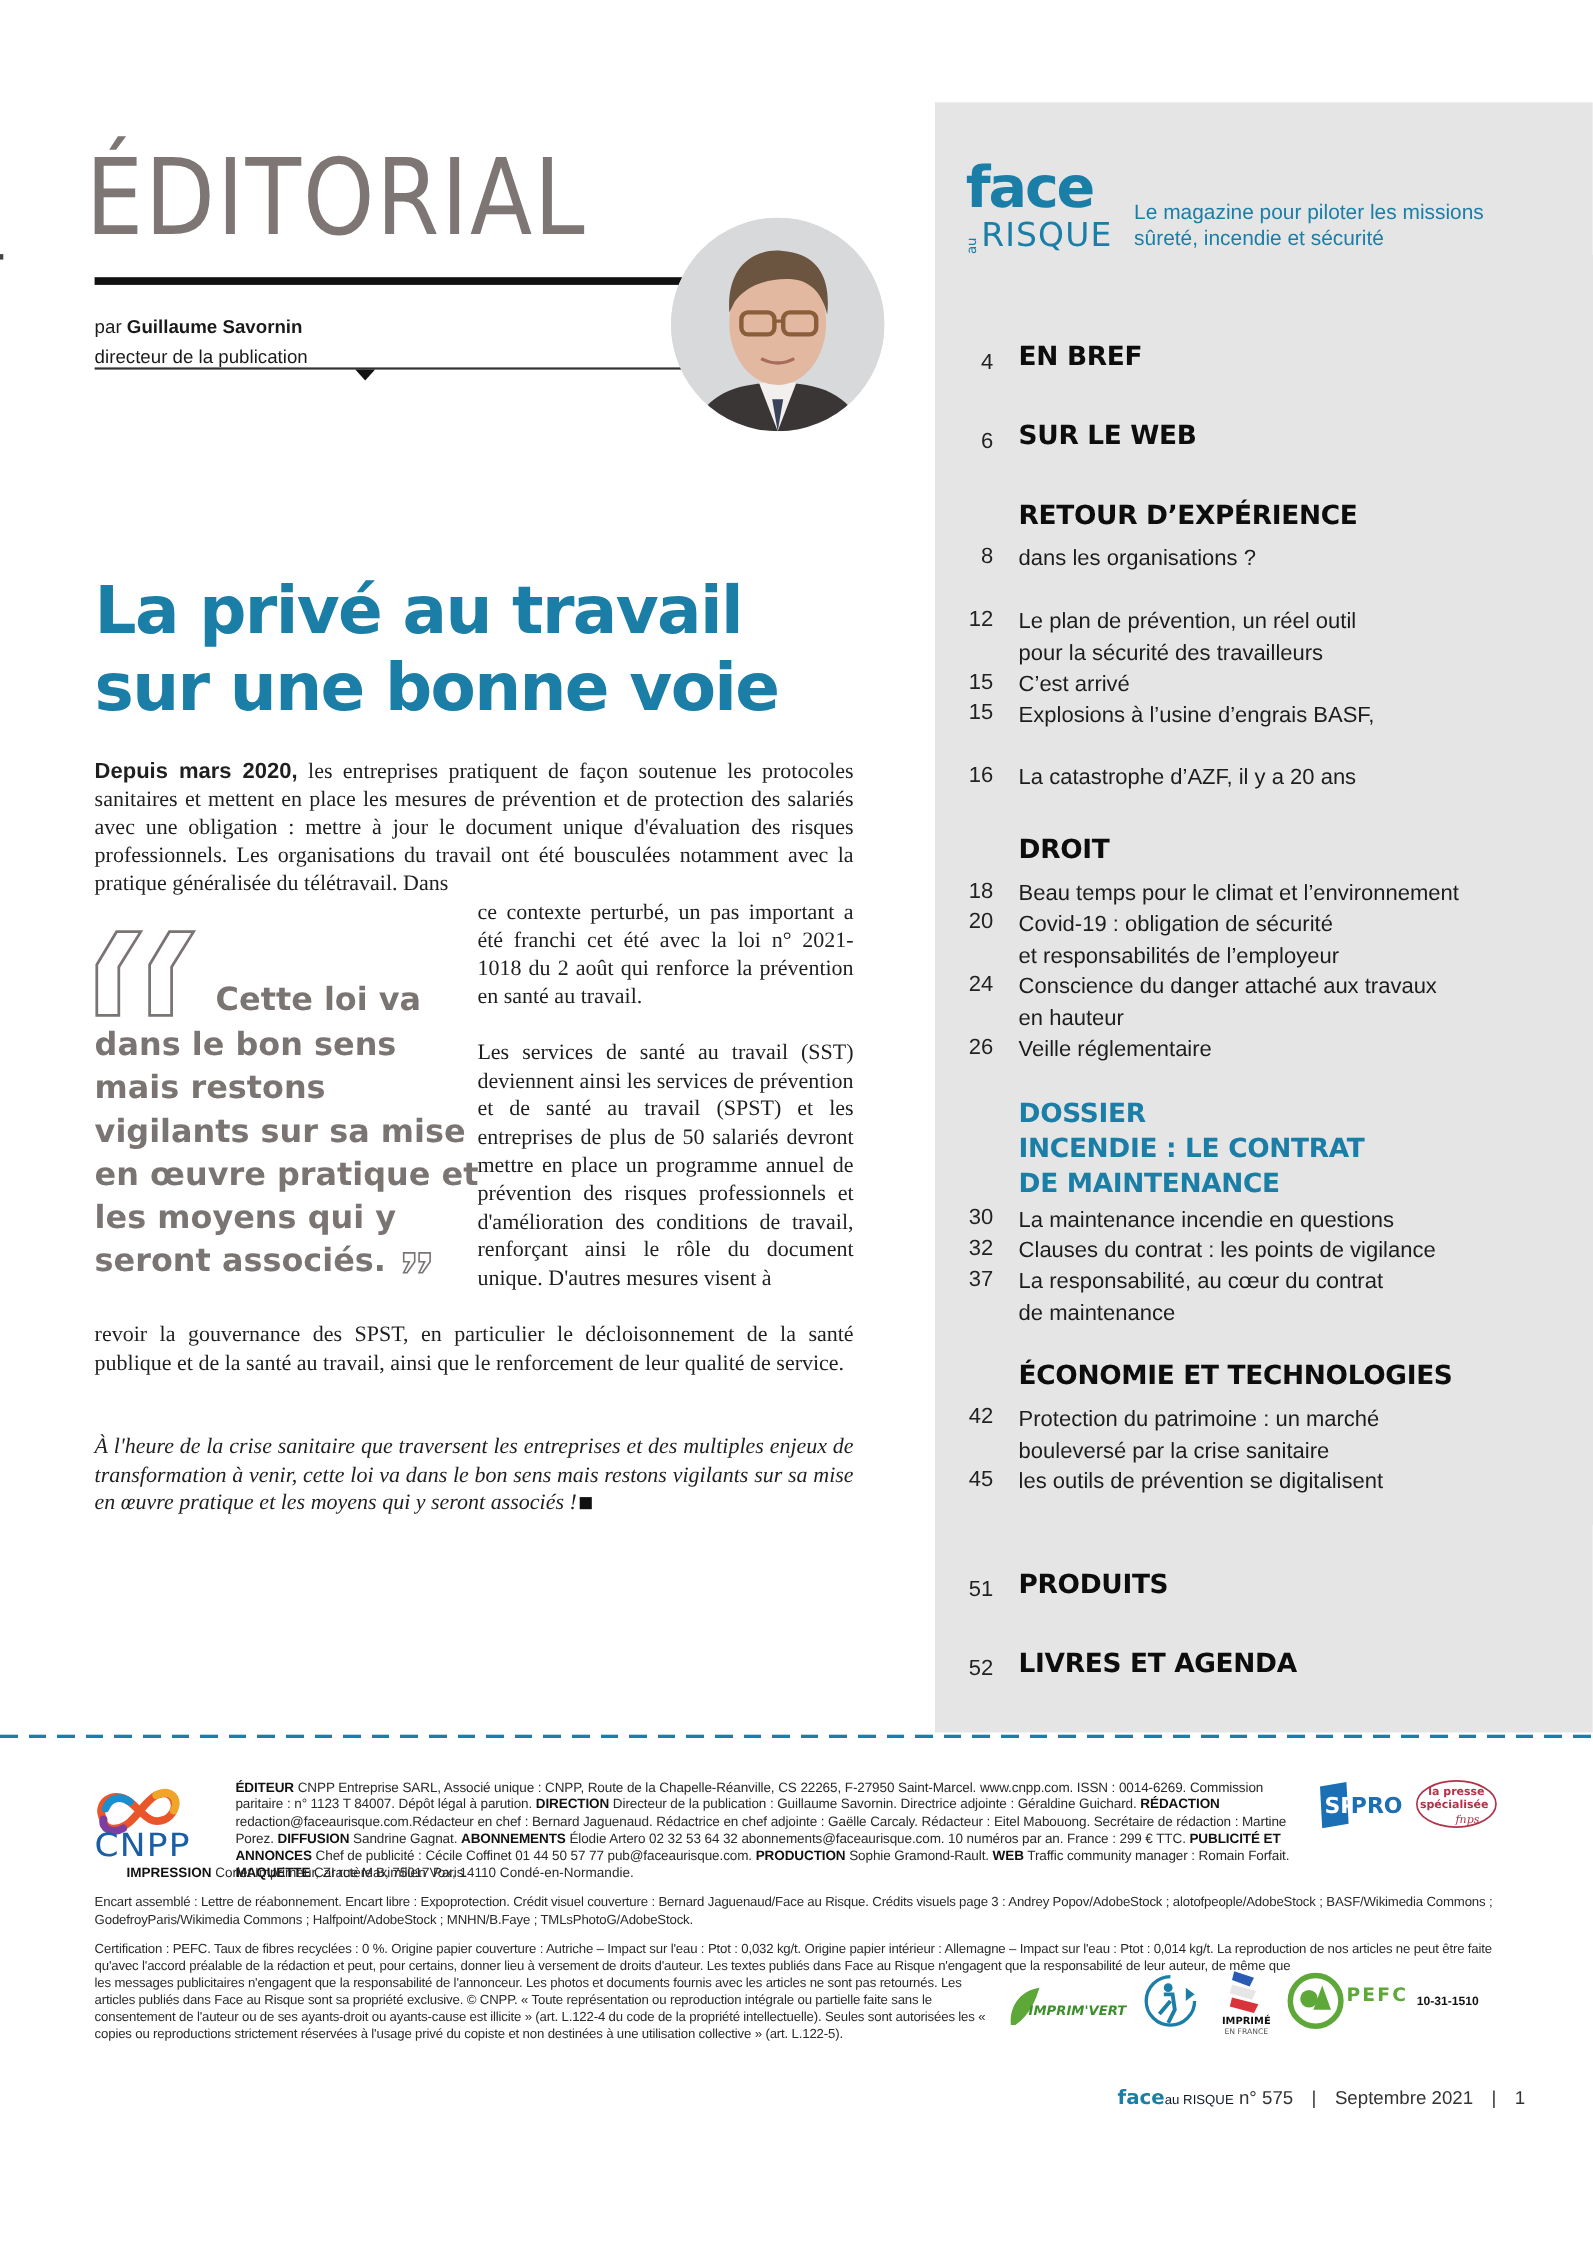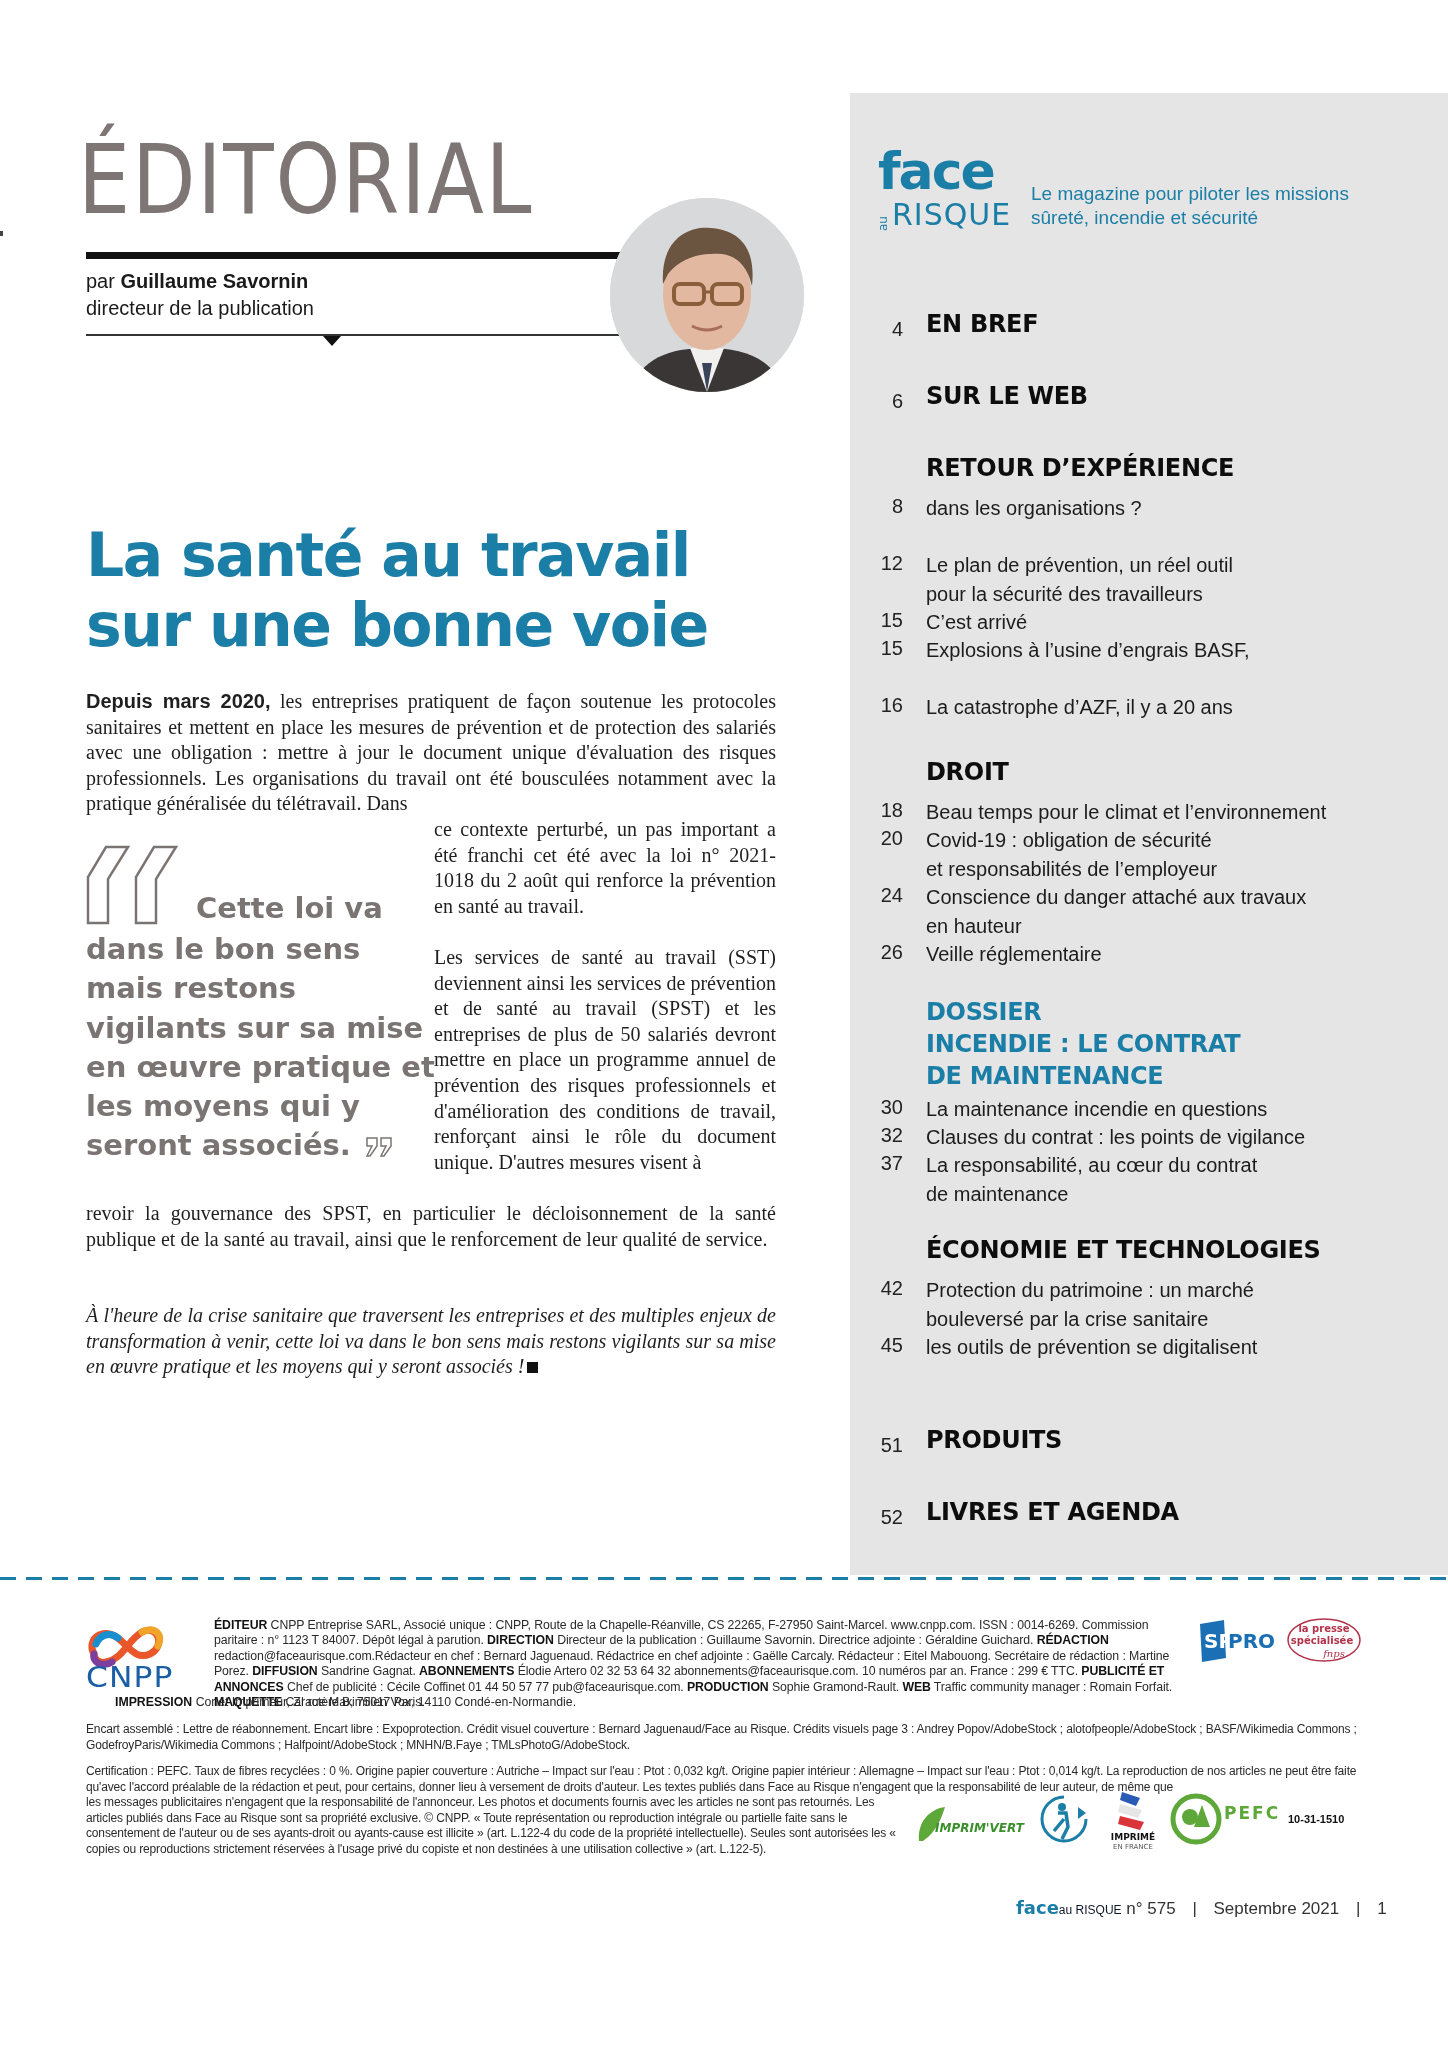--- a/index.html
+++ b/index.html
@@ -45,21 +45,21 @@
     font-family: "Liberation Sans", sans-serif; font-size: 20px; line-height: 28.5px; color: #1c1c1c;
   }
 
   
   .edito-title {
     position: absolute; left: 78px; top: 125px; font-family: "DejaVu Sans", sans-serif;
     font-weight: normal; font-size: 96px; line-height: 110px; color: #7d7675; letter-spacing: 2px;
     transform: scaleX(0.86); transform-origin: left top;
   }
   .rule-thick { position: absolute; left: 86px; top: 252px; width: 540px; height: 7px; background: #111; }
-  .byline { position: absolute; left: 86px; top: 268px; font-family: "Liberation Sans", sans-serif; font-size: 20px; line-height: 27px; color: #1a1a1a; }
+  .byline { position: absolute; left: 86px; top: 284px; font-family: "Liberation Sans", sans-serif; font-size: 17px; line-height: 27px; color: #1a1a1a; }
   .byline b { font-weight: bold; }
   .rule-thin { position: absolute; left: 86px; top: 334px; width: 540px; height: 2px; background: #333; }
   .rule-pointer {
     position: absolute; left: 323px; top: 336px; width: 0; height: 0;
     border-left: 9px solid transparent; border-right: 9px solid transparent; border-top: 10px solid #111;
   }
   .portrait {
     position: absolute; left: 610px; top: 198px; width: 194px; height: 194px; border-radius: 50%;
     background: #d9dadc; overflow: hidden;
   }
@@ -142,21 +142,21 @@
     <ellipse cx="97" cy="96" rx="44" ry="56" fill="#e2b9a0"></ellipse>
     <path d="M53 86 C50 40 80 28 100 30 C130 32 146 50 142 88 C138 70 128 58 112 56 C92 54 70 60 58 76 Z" fill="#6b5541"></path>
     <rect x="64" y="86" width="30" height="20" rx="6" fill="none" stroke="#8a5d3b" stroke-width="4"></rect>
     <rect x="102" y="86" width="30" height="20" rx="6" fill="none" stroke="#8a5d3b" stroke-width="4"></rect>
     <line x1="94" y1="94" x2="102" y2="94" stroke="#8a5d3b" stroke-width="3"></line>
     <path d="M82 128 Q97 136 112 128" stroke="#a86c5c" stroke-width="3" fill="none"></path>
   </svg>
 </div>
 
 <h1 class="headline">
-  <div>La santé au travail</div>
+  <div>La privé au travail</div>
   <div>sur une bonne voie</div>
 </h1>
 
 <p class="body-text lead">
   <b>Depuis mars 2020,</b><span> les entreprises pratiquent de façon soutenue les protocoles sanitaires et mettent en place les mesures de prévention et de protection des salariés avec une obligation : mettre à jour le document unique d'évaluation des risques professionnels. Les organisations du travail ont été bousculées notamment avec la pratique généralisée du télétravail. Dans</span>
 </p>
 
 <p class="body-text col-right" style="top:817px;">ce contexte perturbé, un pas important a été franchi cet été avec la loi n° 2021-1018 du 2 août qui renforce la prévention en santé au travail.</p>
 
 <p class="body-text col-right" style="top:945px;">Les services de santé au travail (SST) deviennent ainsi les services de prévention et de santé au travail (SPST) et les entreprises de plus de 50 salariés devront mettre en place un programme annuel de prévention des risques professionnels et d'amélioration des conditions de travail, renforçant ainsi le rôle du document unique. D'autres mesures visent à</p>

